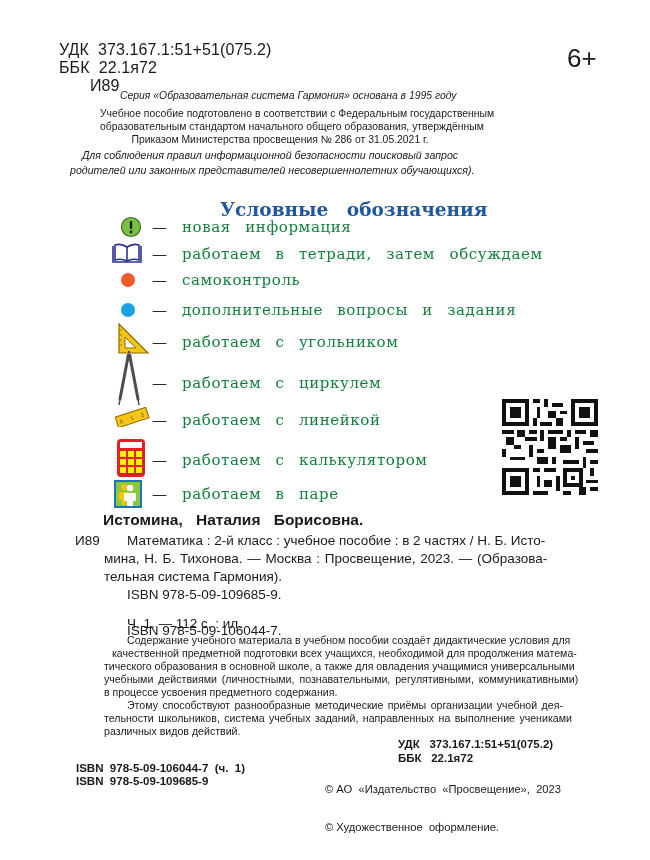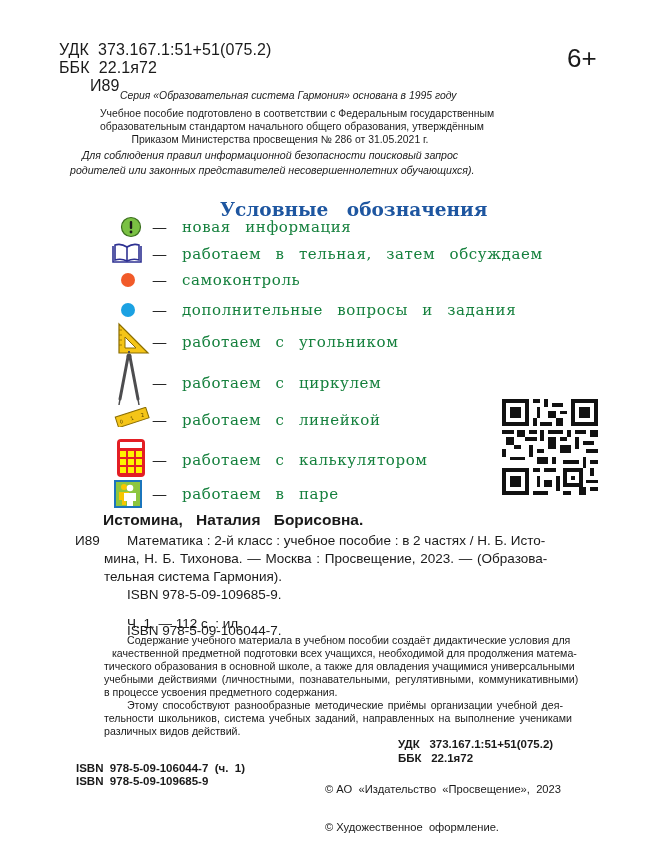--- a/index.html
+++ b/index.html
@@ -67,21 +67,21 @@
 
   <div class="legend-row" style="top:239px;">
     <div class="legend-icon" style="left:109px; top:-3px;">
       <svg width="34" height="24" viewBox="0 0 34 24">
           <path d="M3 4 L3 20 L31 20 L31 4" fill="none" stroke="#2e3192" stroke-width="1.6"></path>
           <path d="M5 3 Q11 1 17 5 Q23 1 29 3 L29 18 Q23 16 17 19 Q11 16 5 18 Z" fill="#fff" stroke="#2e3192" stroke-width="1.6"></path>
           <line x1="17" y1="5" x2="17" y2="19" stroke="#2e3192" stroke-width="1.6"></line>
         </svg>
     </div>
     <span class="legend-dash">—</span>
-    <span class="legend-text">работаем в тельная, затем обсуждаем</span>
+    <span class="legend-text">работаем в тетради, затем обсуждаем</span>
   </div>
 
   <div class="legend-row" style="top:265px;">
     <div class="legend-icon" style="left:110px; top:-3px;">
       <svg width="16" height="16" viewBox="0 0 16 16">
           <circle cx="8" cy="8" r="7" fill="#f15a29"></circle>
         </svg>
     </div>
     <span class="legend-dash">—</span>
     <span class="legend-text">самоконтроль</span>

